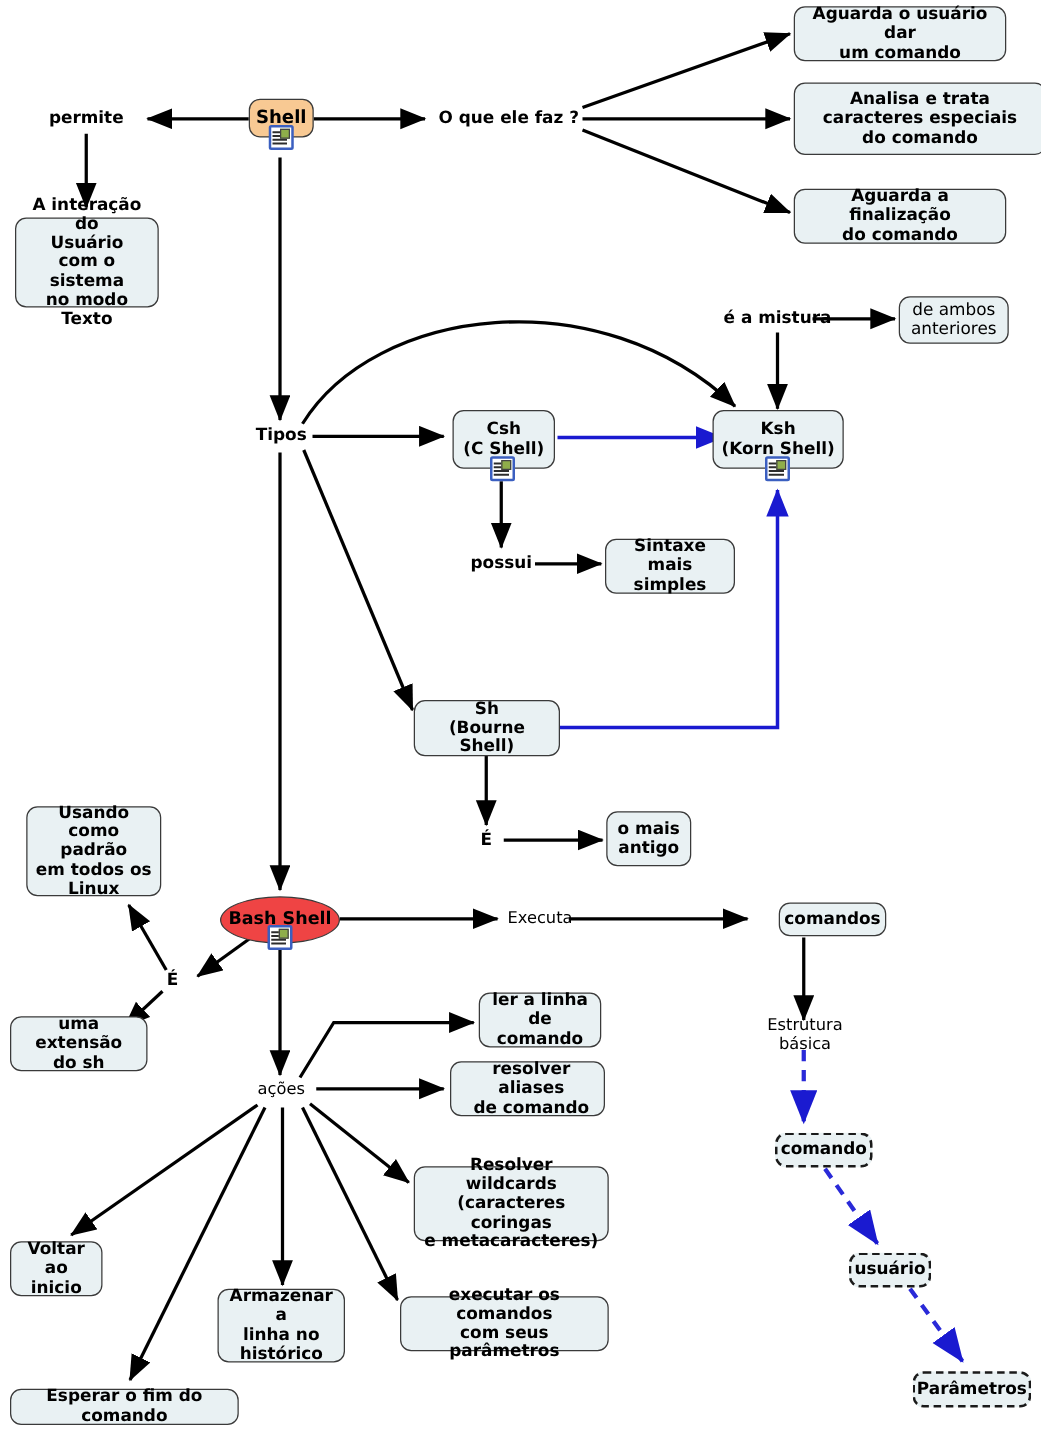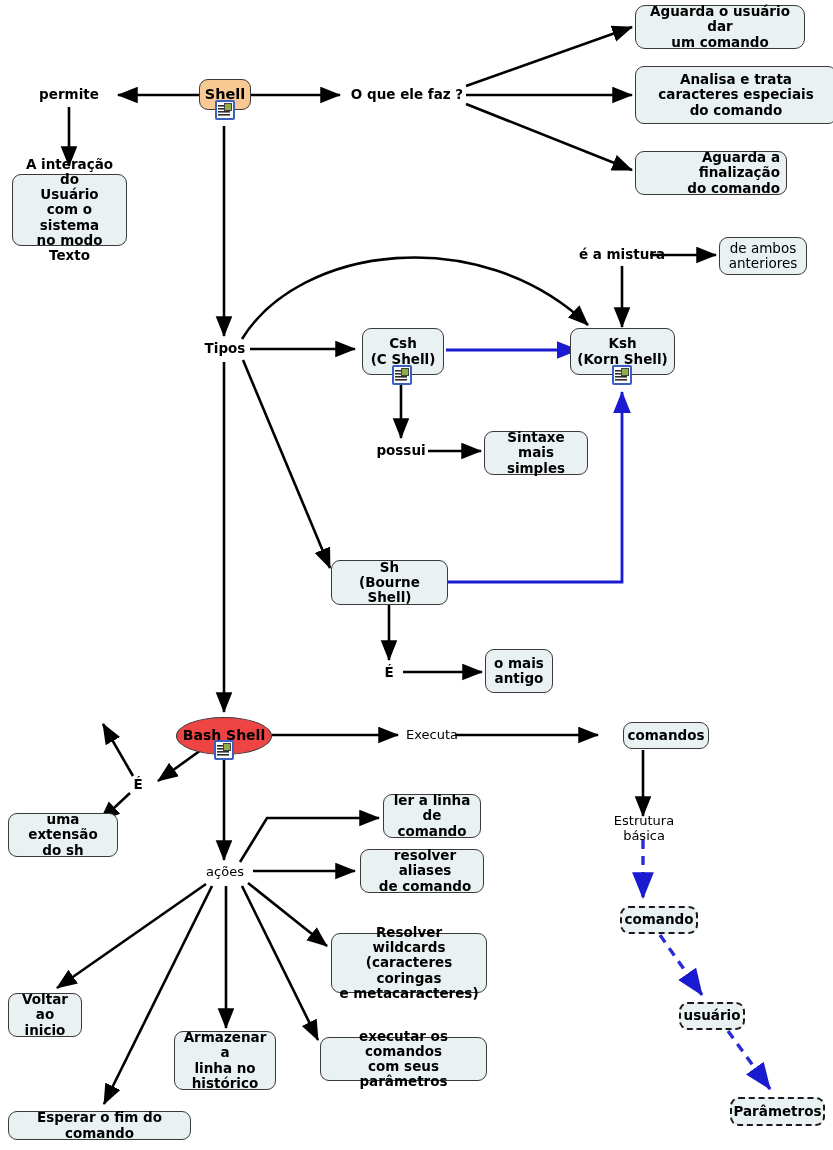--- a/index.html
+++ b/index.html
@@ -213,32 +213,32 @@
     <span>A interação do
 Usuário
 com o sistema
 no modo Texto</span>
   </div>
 
   <div class="node label" style="left:348px; top:84px; width:118px; height:22px;">
     <span>O que ele faz ?</span>
   </div>
 
-  <div class="node box" style="left:635px; top:5px; width:170px; height:44px;border-radius:10px;">
+  <div class="node box" style="left:635px; top:5px; width:170px; height:44px;">
     <span>Aguarda o usuário dar
 um comando</span>
   </div>
 
   <div class="node box" style="left:635px; top:66px; width:202px; height:58px;">
     <span>Analisa e trata
 caracteres especiais
 do comando</span>
   </div>
 
-  <div class="node box" style="left:635px; top:151px; width:152px; height:44px;text-align:right;">
+  <div class="node box" style="left:635px; top:151px; width:170px; height:44px;">
     <span>Aguarda a finalização
 do comando</span>
   </div>
 
   <div class="node label" style="left:198px; top:338px; width:54px; height:22px;">
     <span>Tipos</span>
   </div>
 
   <div class="node box" style="left:362px; top:328px; width:82px; height:47px;">
     <span>Csh
@@ -291,20 +291,26 @@
   </div>
 
   <div class="node ellipse" style="left:176px; top:717px; width:96px; height:38px;">
     <span>Bash Shell</span>
   </div>
   <div class="doc-icon" style="left:214px; top:740px;">
     <span class="glyph"></span>
     <span class="thumb"></span>
   </div>
 
+  <div class="node box" style="left:21px; top:645px; width:108px; height:72px;">
+    <span>Usando como
+padrão
+em todos os
+Linux</span>
+  </div>
 
   <div class="node label" style="left:128px; top:775px; width:20px; height:20px;">
     <span>É</span>
   </div>
 
   <div class="node box" style="left:8px; top:813px; width:110px; height:44px;">
     <span>uma extensão
 do sh</span>
   </div>
 

